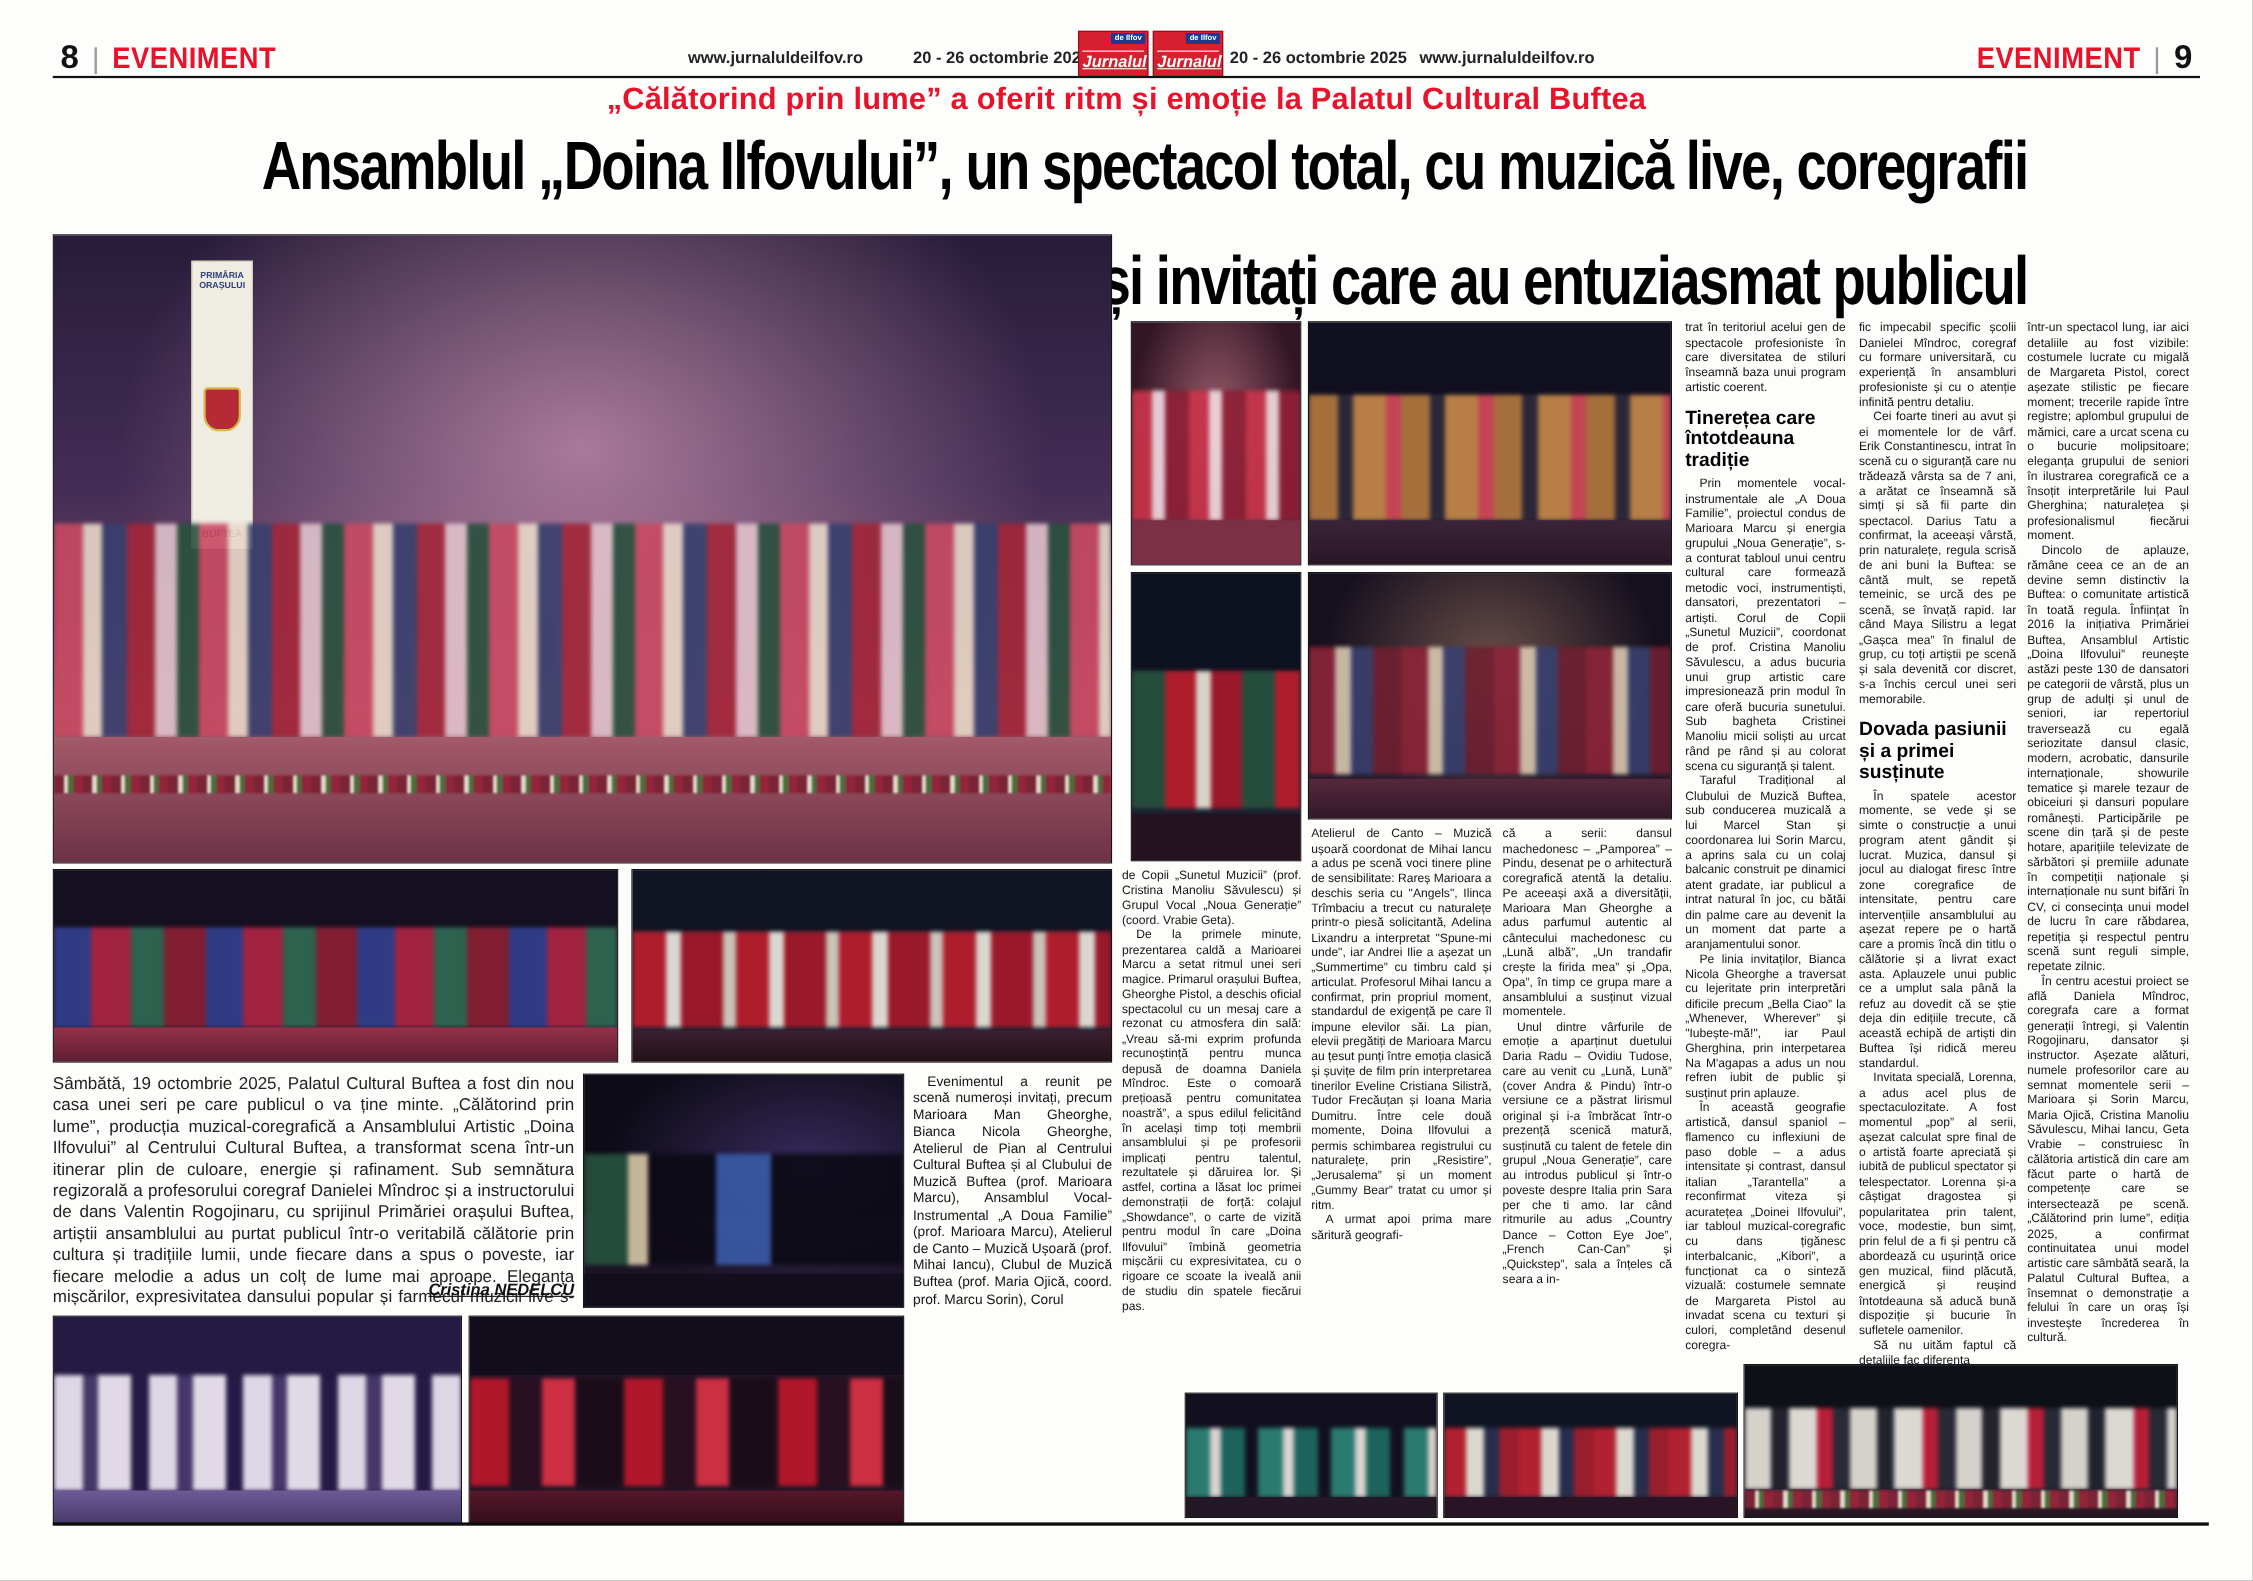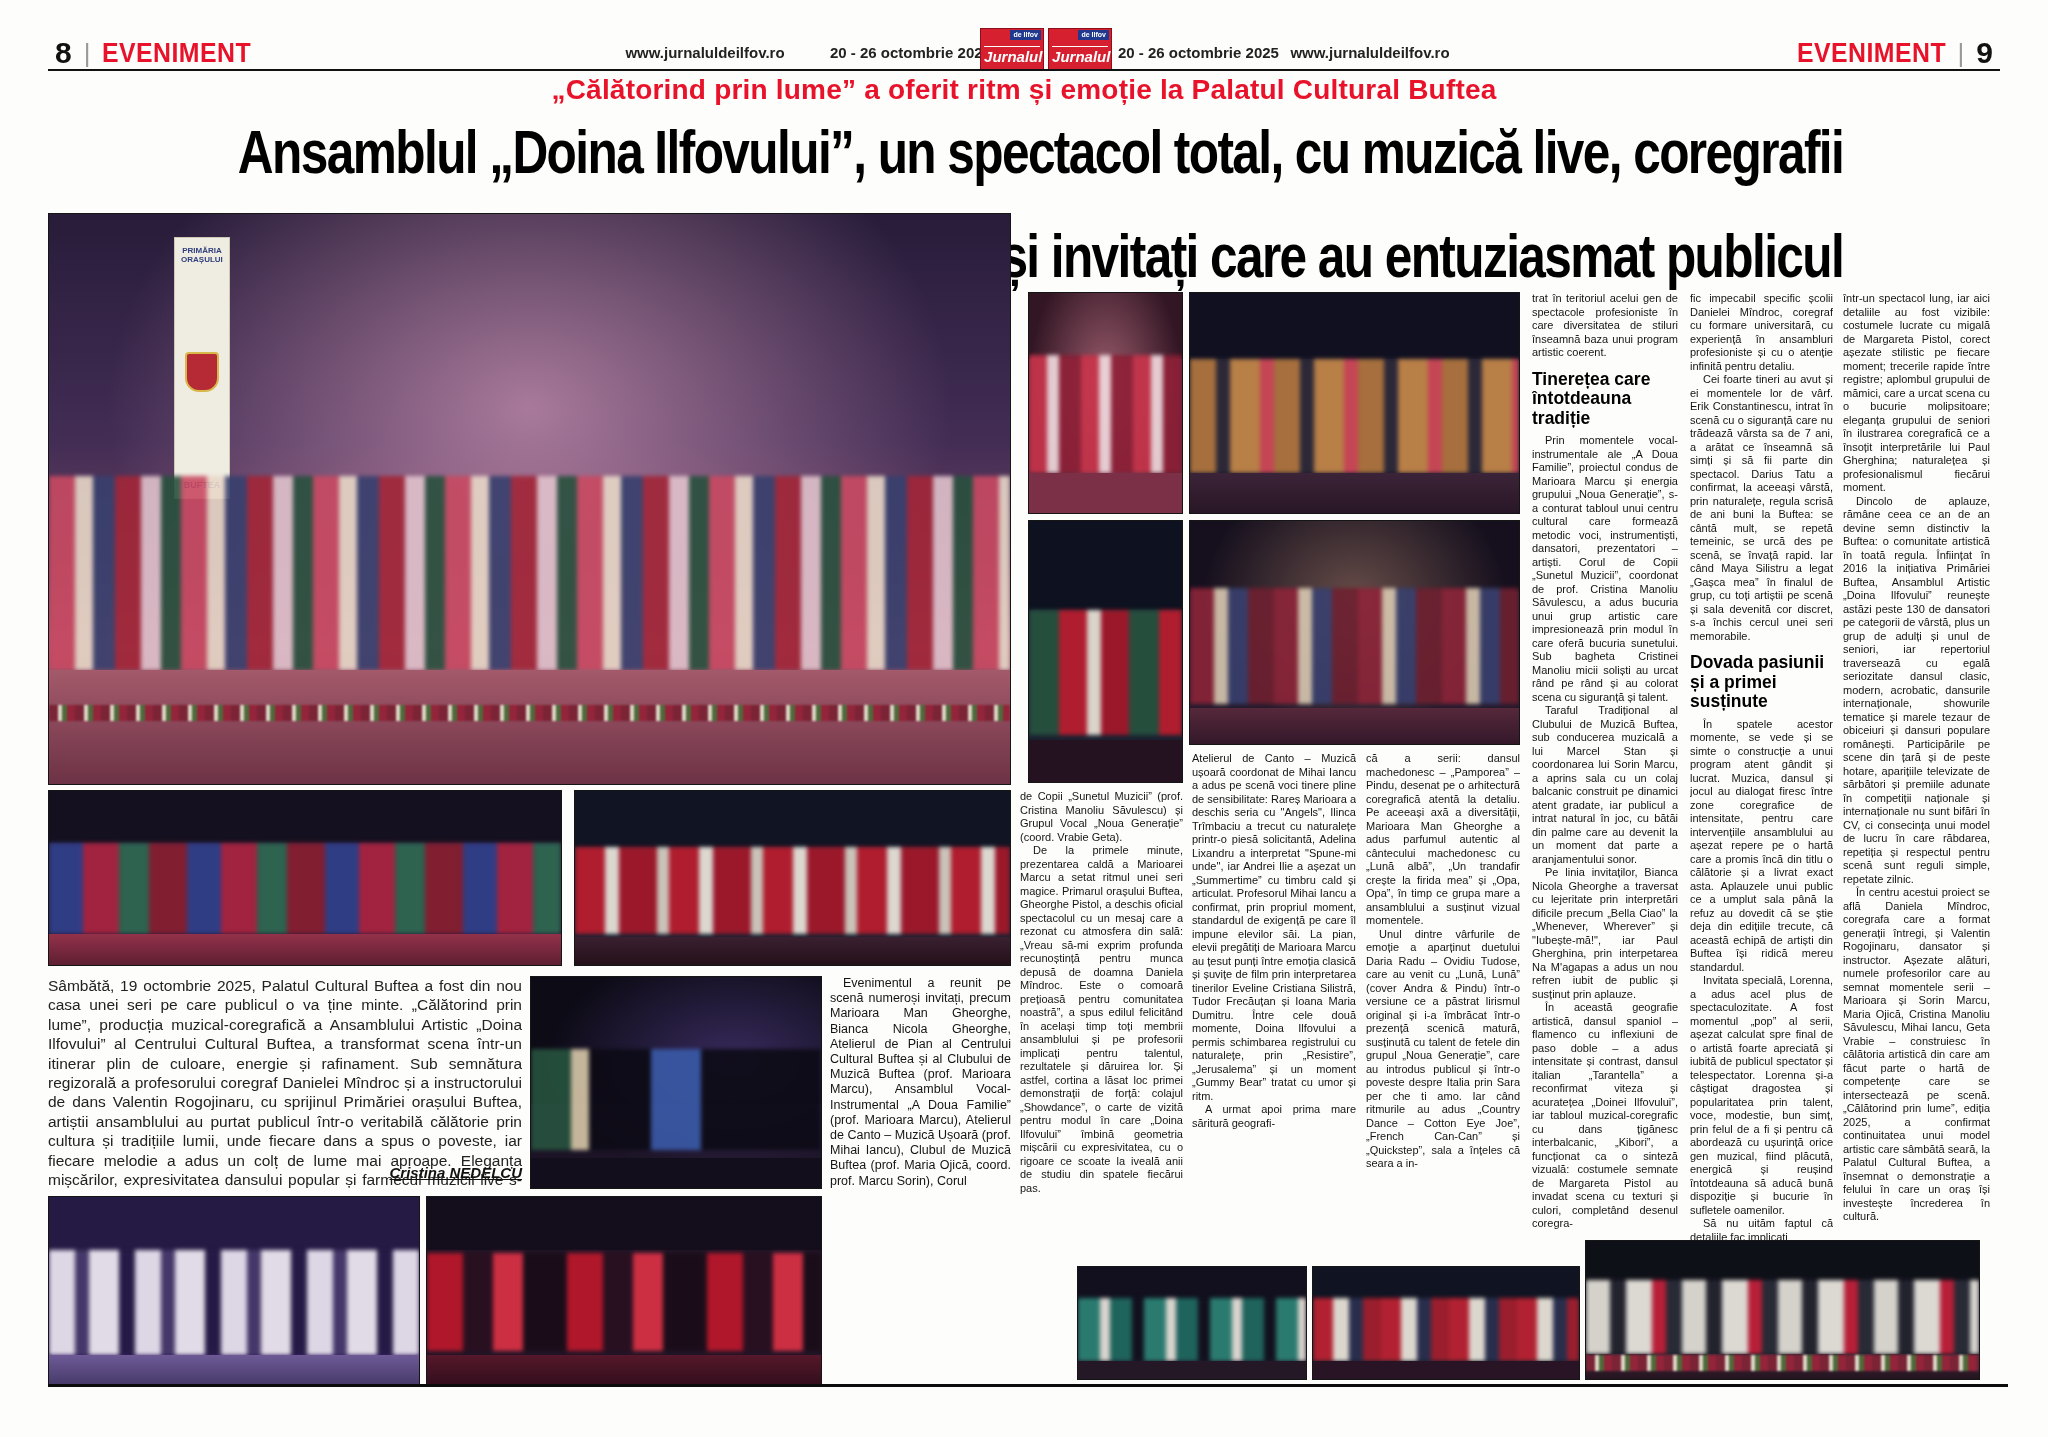--- a/index.html
+++ b/index.html
@@ -12,21 +12,21 @@
   .hdr-sep{font-size:26px;color:#999;font-weight:200;}
   .section{font-size:27px;font-weight:900;color:#e8132a;letter-spacing:.5px;transform:scaleX(.92);transform-origin:left;}
   .section.right{transform-origin:right;}
   .hdr-small{position:absolute;top:44px;font-size:15px;font-weight:700;color:#222;white-space:nowrap;}
   .hdr-rule{position:absolute;left:48px;top:69px;width:1952px;height:2px;background:#111;}
   .logo{position:absolute;top:28px;width:64px;height:42px;background:#d6202f;border:1px solid #8c0f1c;
         display:flex;align-items:flex-end;justify-content:center;box-sizing:border-box;}
   .logo .lg-region{position:absolute;top:1px;right:2px;font-size:7px;font-weight:700;color:#fff;
         background:#20398f;padding:0 3px;line-height:10px;}
   .logo .lg-name{font-size:15px;font-weight:800;font-style:italic;color:#fff;line-height:20px;
-        border-top:1px solid #fff;width:90%;text-align:left;margin-bottom:2px;}
+        border-top:1px solid #fff;width:90%;text-align:left;margin-bottom:2px;text-decoration:underline;}
 
   
   .kicker{position:absolute;left:0;top:74px;width:100%;text-align:center;font-size:28px;font-weight:800;
           color:#e8132a;letter-spacing:.2px;}
   .headline{position:absolute;left:0;top:100px;width:100%;text-align:right;color:#000000;}
   .headline .hl{font-size:62px;font-weight:900;line-height:104px;white-space:nowrap;
                 transform:scaleX(.80);transform-origin:center;letter-spacing:-2px;}
 
   
   .ph{position:absolute;border:1px solid #151515;overflow:hidden;box-sizing:border-box;background:#241b30;}
@@ -186,21 +186,21 @@
     <p>Pe linia invitaților, Bianca Nicola Gheorghe a traversat cu lejeritate prin interpretări dificile precum „Bella Ciao” la „Whenever, Wherever” și "Iubește-mă!", iar Paul Gherghina, prin interpetarea Na M'agapas a adus un nou refren iubit de public și susținut prin aplauze.</p>
     <p>În această geografie artistică, dansul spaniol – flamenco cu inflexiuni de paso doble – a adus intensitate și contrast, dansul italian „Tarantella” a reconfirmat viteza și acuratețea „Doinei Ilfovului”, iar tabloul muzical-coregrafic cu dans țigănesc interbalcanic, „Kibori”, a funcționat ca o sinteză vizuală: costumele semnate de Margareta Pistol au invadat scena cu texturi și culori, completând desenul coregra-</p>
   </div>
 
   <div class="col" style="left:1690px;top:292px;width:143px;height:968px;">
     <p class="noind">fic impecabil specific școlii Danielei Mîndroc, coregraf cu formare universitară, cu experiență în ansambluri profesioniste și cu o atenție infinită pentru detaliu.</p>
     <p>Cei foarte tineri au avut și ei momentele lor de vârf. Erik Constantinescu, intrat în scenă cu o siguranță care nu trădează vârsta sa de 7 ani, a arătat ce înseamnă să simți și să fii parte din spectacol. Darius Tatu a confirmat, la aceeași vârstă, prin naturalețe, regula scrisă de ani buni la Buftea: se cântă mult, se repetă temeinic, se urcă des pe scenă, se învață rapid. Iar când Maya Silistru a legat „Gașca mea” în finalul de grup, cu toți artiștii pe scenă și sala devenită cor discret, s-a închis cercul unei seri memorabile.</p>
     <div class="subhead">Dovada pasiunii și a primei susținute</div>
     <p>În spatele acestor momente, se vede și se simte o construcție a unui program atent gândit și lucrat. Muzica, dansul și jocul au dialogat firesc între zone coregrafice de intensitate, pentru care intervențiile ansamblului au așezat repere pe o hartă care a promis încă din titlu o călătorie și a livrat exact asta. Aplauzele unui public ce a umplut sala până la refuz au dovedit că se știe deja din edițiile trecute, că această echipă de artiști din Buftea își ridică mereu standardul.</p>
     <p>Invitata specială, Lorenna, a adus acel plus de spectaculozitate. A fost momentul „pop” al serii, așezat calculat spre final de o artistă foarte apreciată și iubită de publicul spectator și telespectator. Lorenna și-a câștigat dragostea și popularitatea prin talent, voce, modestie, bun simț, prin felul de a fi și pentru că abordează cu ușurință orice gen muzical, fiind plăcută, energică și reușind întotdeauna să aducă bună dispoziție și bucurie în sufletele oamenilor.</p>
-    <p>Să nu uităm faptul că detaliile fac implicați</p>
+    <p>Să nu uităm faptul că detaliile fac diferența</p>
   </div>
 
   <div class="col" style="left:1843px;top:292px;width:147px;height:968px;">
     <p class="noind">într-un spectacol lung, iar aici detaliile au fost vizibile: costumele lucrate cu migală de Margareta Pistol, corect așezate stilistic pe fiecare moment; trecerile rapide între registre; aplombul grupului de mămici, care a urcat scena cu o bucurie molipsitoare; eleganța grupului de seniori în ilustrarea coregrafică ce a însoțit interpretările lui Paul Gherghina; naturalețea și profesionalismul fiecărui moment.</p>
     <p>Dincolo de aplauze, rămâne ceea ce an de an devine semn distinctiv la Buftea: o comunitate artistică în toată regula. Înființat în 2016 la inițiativa Primăriei Buftea, Ansamblul Artistic „Doina Ilfovului” reunește astăzi peste 130 de dansatori pe categorii de vârstă, plus un grup de adulți și unul de seniori, iar repertoriul traversează cu egală seriozitate dansul clasic, modern, acrobatic, dansurile internaționale, showurile tematice și marele tezaur de obiceiuri și dansuri populare românești. Participările pe scene din țară și de peste hotare, aparițiile televizate de sărbători și premiile adunate în competiții naționale și internaționale nu sunt bifări în CV, ci consecința unui model de lucru în care răbdarea, repetiția și respectul pentru scenă sunt reguli simple, repetate zilnic.</p>
     <p>În centru acestui proiect se află Daniela Mîndroc, coregrafa care a format generații întregi, și Valentin Rogojinaru, dansator și instructor. Așezate alături, numele profesorilor care au semnat momentele serii – Marioara și Sorin Marcu, Maria Ojică, Cristina Manoliu Săvulescu, Mihai Iancu, Geta Vrabie – construiesc în călătoria artistică din care am făcut parte o hartă de competențe care se intersectează pe scenă. „Călătorind prin lume”, ediția 2025, a confirmat continuitatea unui model artistic care sâmbătă seară, la Palatul Cultural Buftea, a însemnat o demonstrație a felului în care un oraș își investește încrederea în cultură.</p>
   </div>
 
   <div class="ph" style="left:1077px;top:1266px;width:230px;height:114px;background:linear-gradient(180deg,#12101e 0 30%,#1c1a2a 30%);">
     <div class="crowd" style="top:28%;height:56%;background:repeating-linear-gradient(90deg,#2d8578 0 22px,#efe8e0 22px 32px,#1f6b62 32px 54px,#12101e 54px 66px);"></div>

